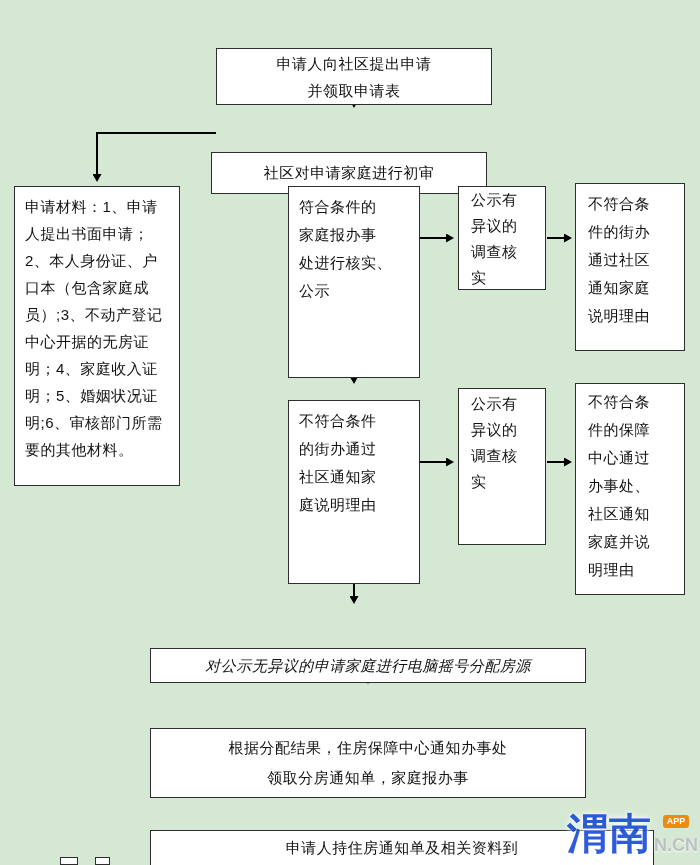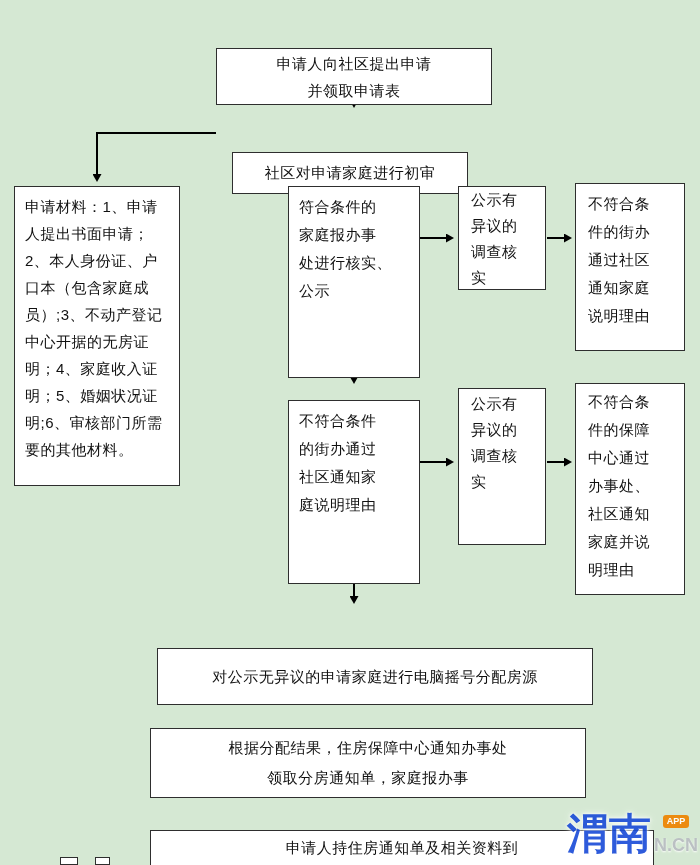--- a/index.html
+++ b/index.html
@@ -102,21 +102,21 @@
     <line x1="420" y1="462" x2="452" y2="462" stroke="#000" stroke-width="2" marker-end="url(#arw)"></line>
     <line x1="547" y1="462" x2="570" y2="462" stroke="#000" stroke-width="2" marker-end="url(#arw)"></line>
     <line x1="354" y1="541" x2="354" y2="602" stroke="#000" stroke-width="2" marker-end="url(#arw)"></line>
     <line x1="368" y1="651" x2="368" y2="682" stroke="#000" stroke-width="2" marker-end="url(#arw)"></line>
     <line x1="368" y1="759" x2="368" y2="784" stroke="#000" stroke-width="2" marker-end="url(#arw)"></line>
   </svg>
 
   <div class="box pre center" style="left:216px; top:8px; width:276px; height:57px; line-height:27px;">申请人向社区提出申请
 并领取申请表</div>
 
-  <div class="box center" style="left:232px; top:112px; width:236px; height:42px;">社区对申请家庭进行初审</div>
+  <div class="box center" style="left:211px; top:112px; width:276px; height:42px;">社区对申请家庭进行初审</div>
 
   <div class="box tl" style="left:14px; top:186px; width:166px; height:300px; line-height:27px; padding:6px 10px;">申请材料：1、申请人提出书面申请；2、本人身份证、户口本（包含家庭成员）;3、不动产登记中心开据的无房证明；4、家庭收入证明；5、婚姻状况证明;6、审核部门所需要的其他材料。</div>
 
   <div class="box pre tl" style="left:288px; top:186px; width:132px; height:192px; padding:6px 10px;">符合条件的
 家庭报办事
 处进行核实、
 公示</div>
 
   <div class="box pre tl" style="left:458px; top:186px; width:88px; height:104px; line-height:26px; padding:0 12px;">公示有
 异议的
@@ -140,21 +140,21 @@
 实</div>
 
   <div class="box pre tl" style="left:575px; top:383px; width:110px; height:212px; padding:4px 12px;">不符合条
 件的保障
 中心通过
 办事处、
 社区通知
 家庭并说
 明理由</div>
 
-  <div class="box center" style="left:157px; top:608px; width:436px; height:57px;">对公示无异议的申请家庭进行电脑摇号分配房源</div>
+  <div class="box center" style="left:150px; top:608px; width:436px; height:35px;font-style:italic;">对公示无异议的申请家庭进行电脑摇号分配房源</div>
 
   <div class="box pre center" style="left:150px; top:688px; width:436px; height:70px; line-height:30px;">根据分配结果，住房保障中心通知办事处
 领取分房通知单，家庭报办事</div>
 
   <div class="box pre center" style="left:150px; top:790px; width:504px; height:66px; line-height:30px;">申请人持住房通知单及相关资料到
 临渭区房管所办理相关入住手续</div>
 
   <div class="stub" style="left:60px; top:857px; width:18px; height:8px;"></div>
   <div class="stub" style="left:95px; top:857px; width:15px; height:8px;"></div>
 

